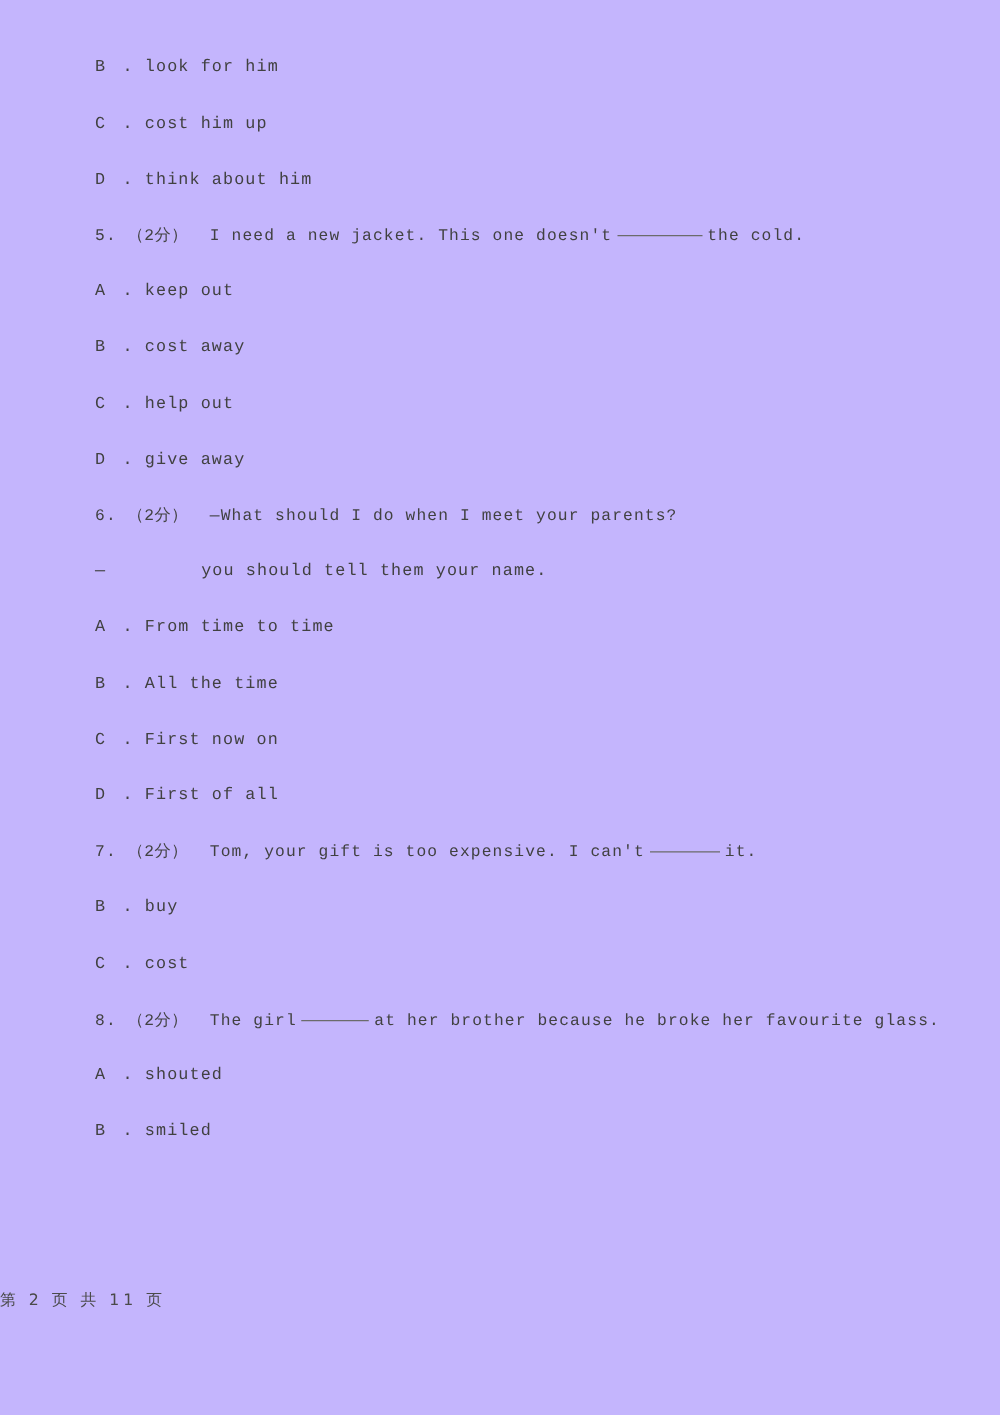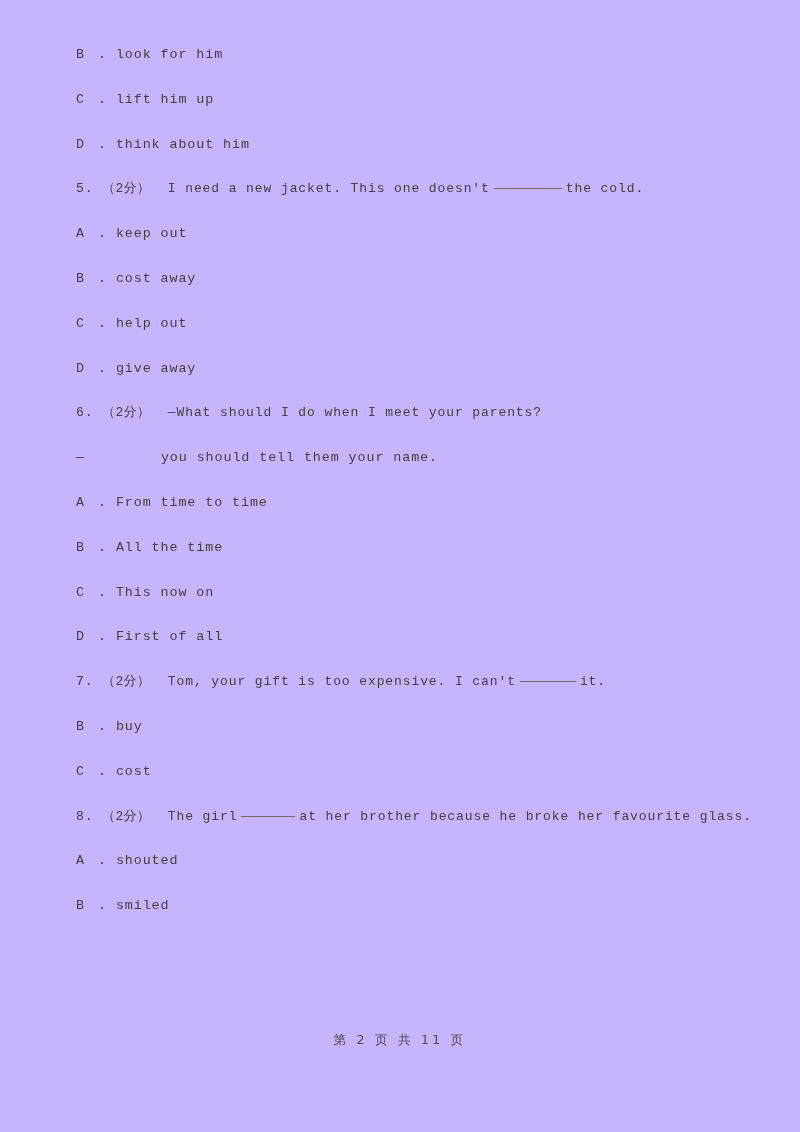--- a/index.html
+++ b/index.html
@@ -75,46 +75,46 @@
   .dash-gap {
     display: inline-block;
     width: 76px;
   }
 
   .footer {
     position: absolute;
     left: 0;
     top: 1032px;
     width: 800px;
-    text-align: center;
+    text-align: left;
     font-size: 12.6px;
     letter-spacing: 3.2px;
     color: #4a4a4a;
     font-family: "DejaVu Sans", "Liberation Sans", sans-serif;
     white-space: pre;
   }
 </style>
 </head>
 <body>
 
 <div class="page">
   <div class="content" id="content">
       <div class="line option"><span class="opt-letter">B</span><span>.</span> <span>look for him</span></div>
-      <div class="line option"><span class="opt-letter">C</span><span>.</span> <span>lift him up</span></div>
+      <div class="line option"><span class="opt-letter">C</span><span>.</span> <span>cost him up</span></div>
       <div class="line option"><span class="opt-letter">D</span><span>.</span> <span>think about him</span></div>
       <div class="line question"><span class="qnum">5.</span><span class="marks">（2分）</span>  <span>I need a new jacket. This one doesn't</span><span class="blank w-long"></span><span>the cold.</span></div>
       <div class="line option"><span class="opt-letter">A</span><span>.</span> <span>keep out</span></div>
       <div class="line option"><span class="opt-letter">B</span><span>.</span> <span>cost away</span></div>
       <div class="line option"><span class="opt-letter">C</span><span>.</span> <span>help out</span></div>
       <div class="line option"><span class="opt-letter">D</span><span>.</span> <span>give away</span></div>
       <div class="line question"><span class="qnum">6.</span><span class="marks">（2分）</span>  <span>—What should I do when I meet your parents?</span></div>
       <div class="line dialogue"><span>—</span><span class="dash-gap"></span><span>you should tell them your name.</span></div>
       <div class="line option"><span class="opt-letter">A</span><span>.</span> <span>From time to time</span></div>
       <div class="line option"><span class="opt-letter">B</span><span>.</span> <span>All the time</span></div>
-      <div class="line option"><span class="opt-letter">C</span><span>.</span> <span>This now on</span></div>
+      <div class="line option"><span class="opt-letter">C</span><span>.</span> <span>First now on</span></div>
       <div class="line option"><span class="opt-letter">D</span><span>.</span> <span>First of all</span></div>
       <div class="line question"><span class="qnum">7.</span><span class="marks">（2分）</span>  <span>Tom, your gift is too expensive. I can't</span><span class="blank w-med"></span><span>it.</span></div>
       <div class="line option"><span class="opt-letter">B</span><span>.</span> <span>buy</span></div>
       <div class="line option"><span class="opt-letter">C</span><span>.</span> <span>cost</span></div>
       <div class="line question"><span class="qnum">8.</span><span class="marks">（2分）</span>  <span>The girl</span><span class="blank w-short"></span><span>at her brother because he broke her favourite glass.</span></div>
       <div class="line option"><span class="opt-letter">A</span><span>.</span> <span>shouted</span></div>
       <div class="line option"><span class="opt-letter">B</span><span>.</span> <span>smiled</span></div>
     </div>
   <div class="footer">第 2 页 共 11 页</div>
 </div>

